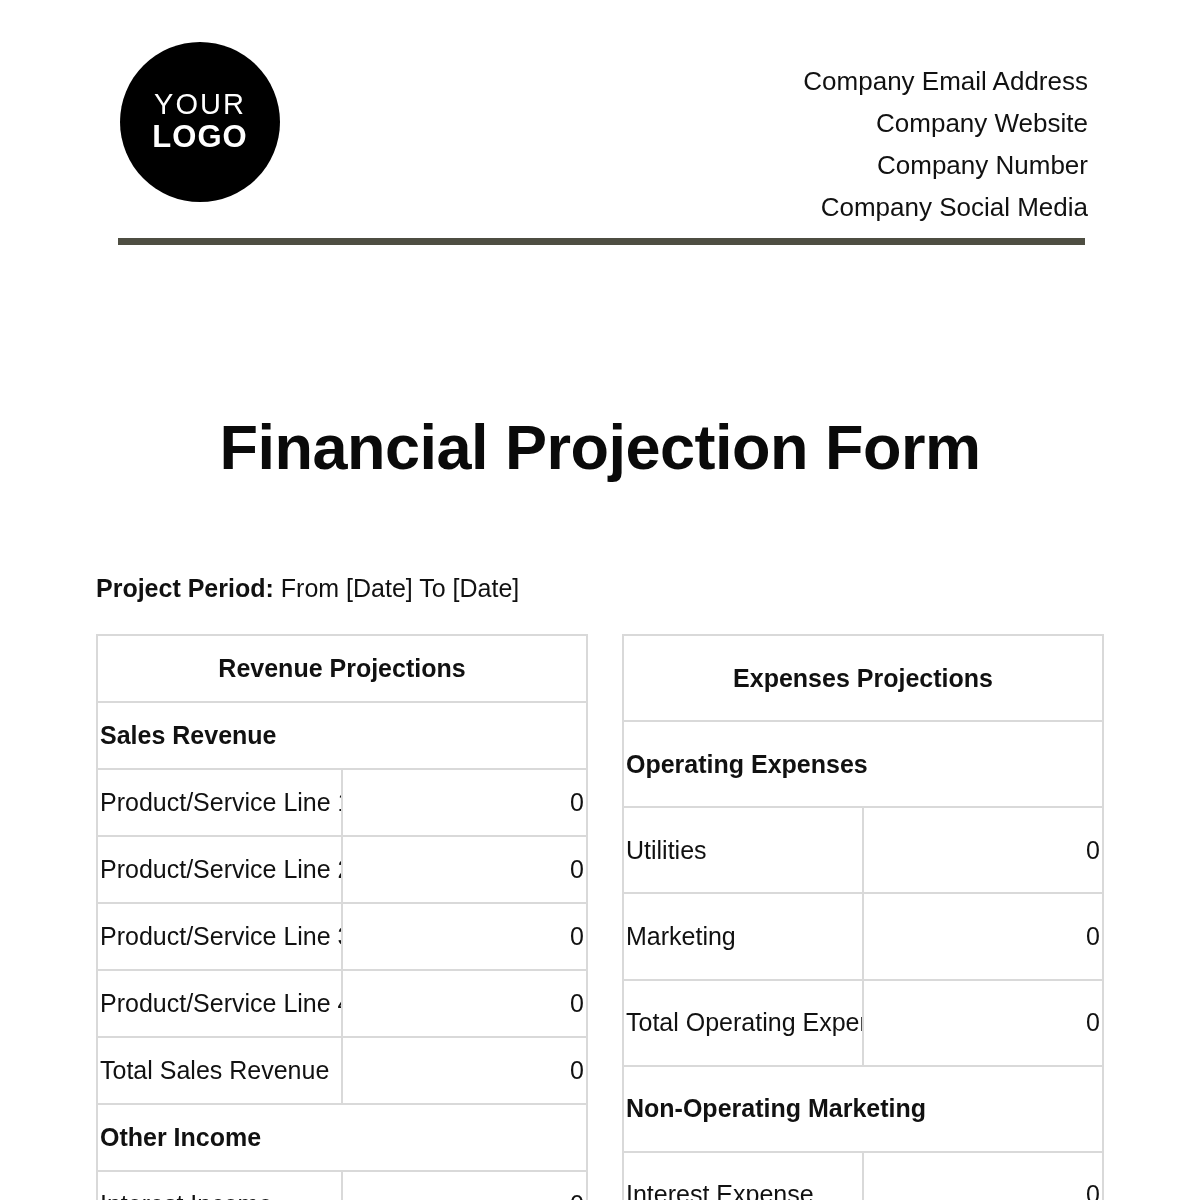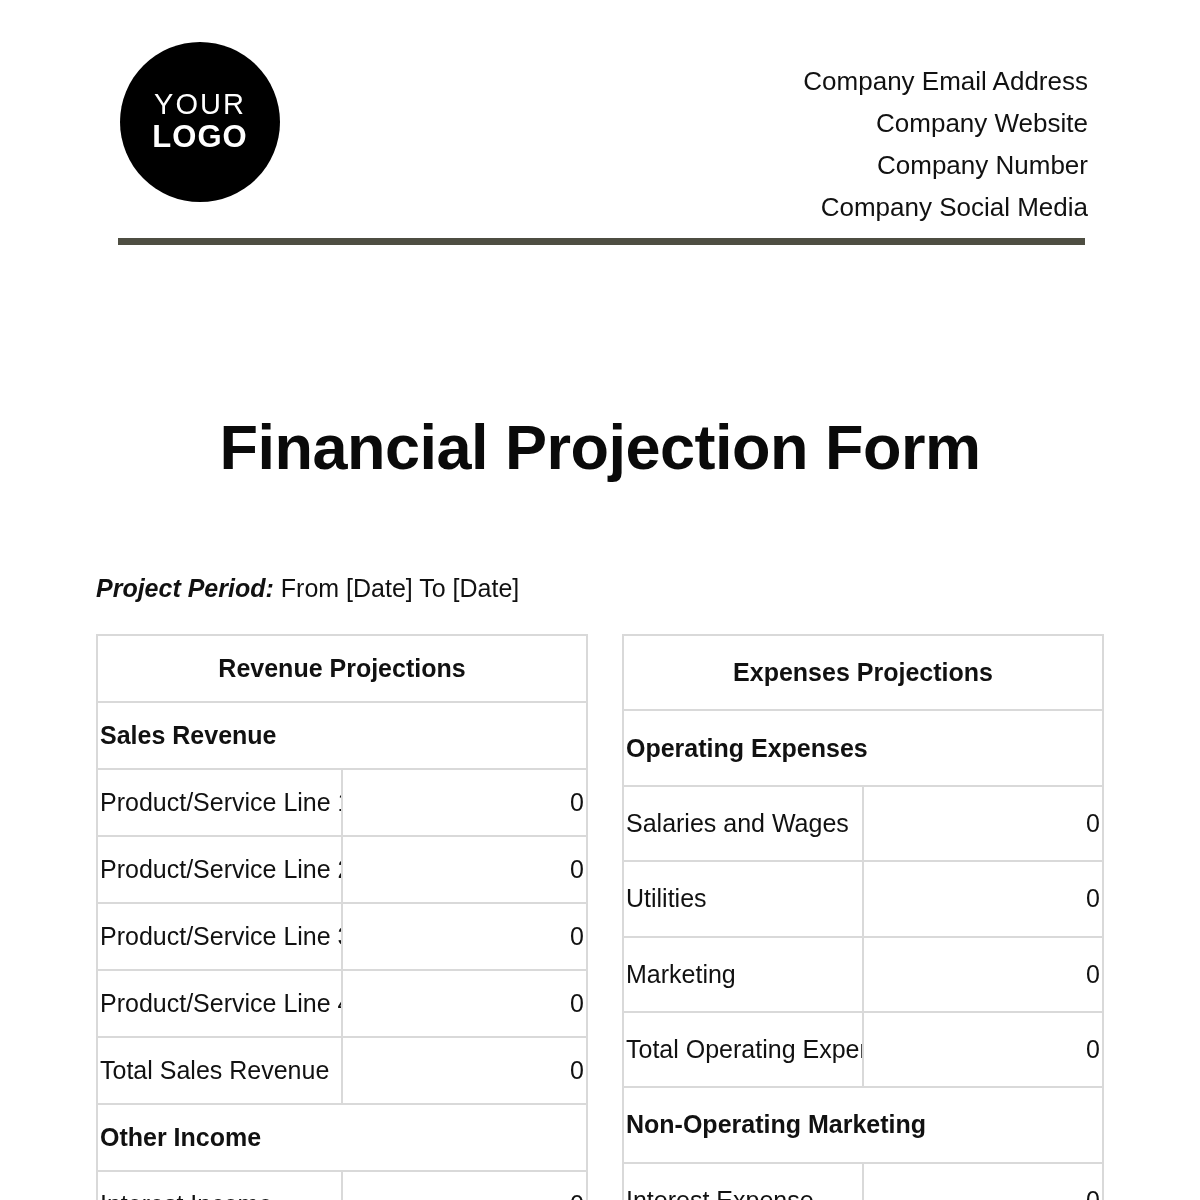--- a/index.html
+++ b/index.html
@@ -97,21 +97,21 @@
   
   .period {
     position: absolute;
     left: 96px;
     top: 571px;
     font-size: 25px;
     line-height: 34px;
     color: #111111;
     white-space: nowrap;
   }
-  .period b { font-weight: 700; font-style: italic; }
+  .period b { font-weight: 700; }
 
   
   .tables {
     position: absolute;
     left: 96px;
     top: 634px;
     width: 1008px;
     display: flex;
   }
 
@@ -224,24 +224,20 @@
 
     <table class="tbl right">
       <tbody>
         <tr>
           <td class="hdr" colspan="2">Expenses Projections</td>
         </tr>
         <tr>
           <td class="section" colspan="2">Operating Expenses</td>
         </tr>
         <tr>
-          <td class="label">Salaries and Wages</td>
-          <td class="num">0</td>
-        </tr>
-        <tr>
           <td class="label">Utilities</td>
           <td class="num">0</td>
         </tr>
         <tr>
           <td class="label">Marketing</td>
           <td class="num">0</td>
         </tr>
         <tr>
           <td class="label">Total Operating Expenses</td>
           <td class="num">0</td>

